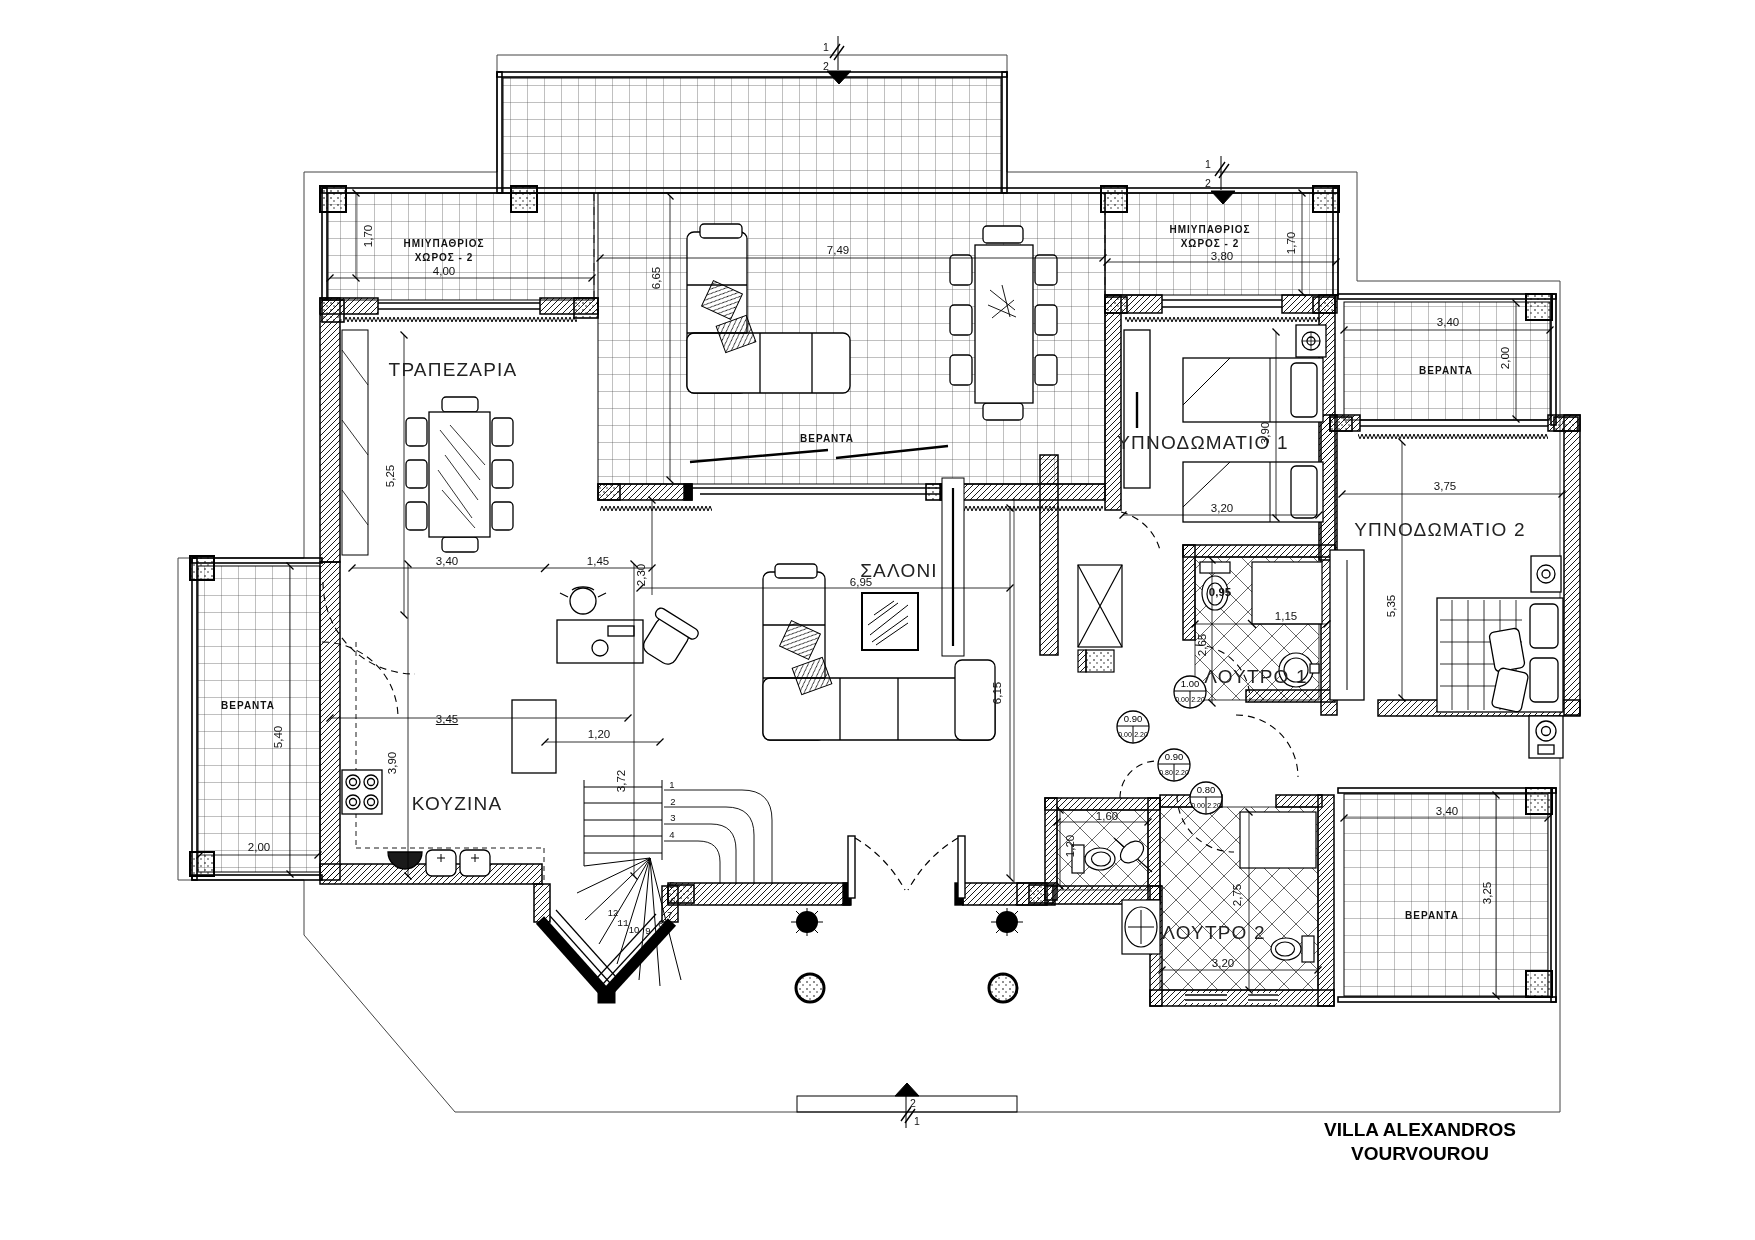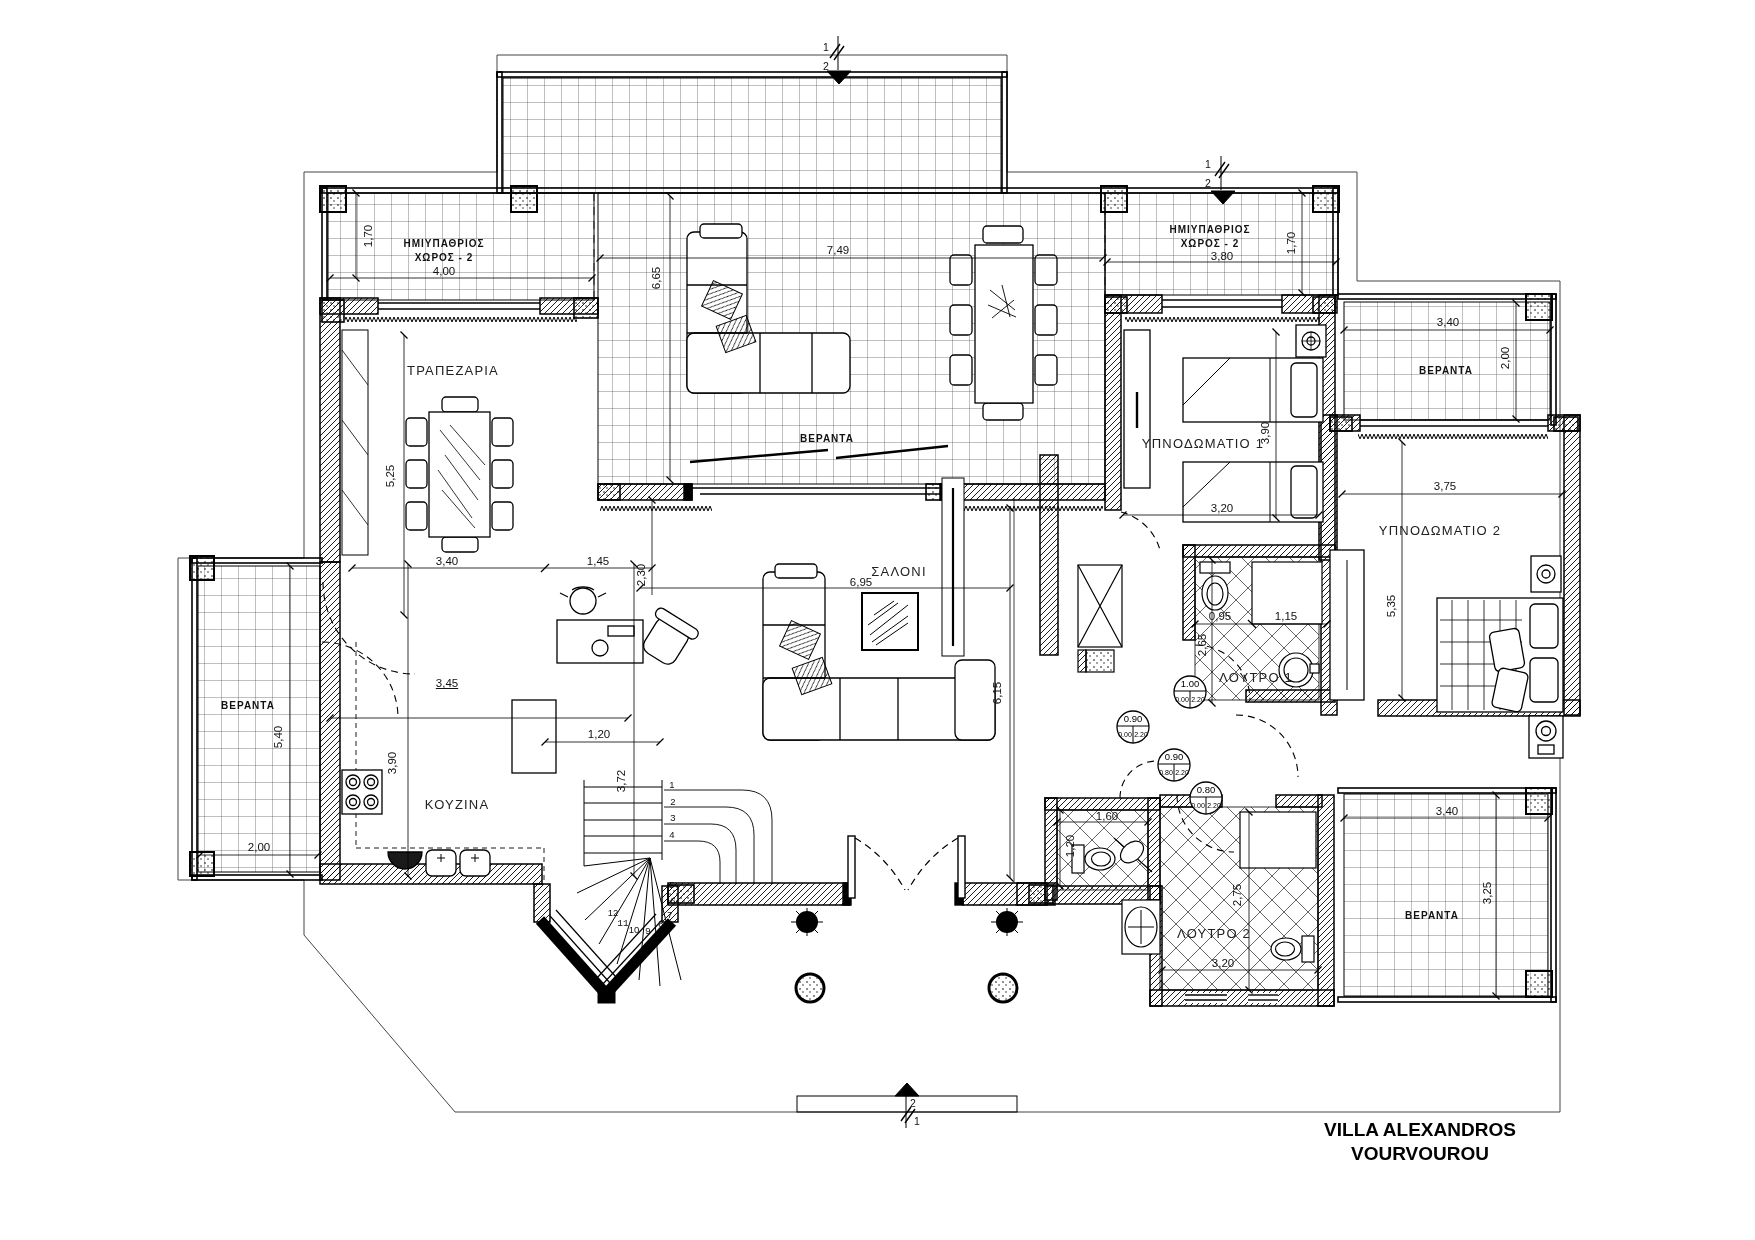--- a/index.html
+++ b/index.html
@@ -2,21 +2,21 @@
 <html><head>
 <meta charset="utf-8">
 <style>
   html,body{margin:0;padding:0;background:#fff;}
   #canvas{position:relative;width:1755px;height:1240px;background:#fff;overflow:hidden;
           font-family:"Liberation Sans",sans-serif;}
   #plan{position:absolute;left:0;top:0;}
   #labels-layer{position:absolute;left:0;top:0;width:100%;height:100%;pointer-events:none;}
   .lbl{position:absolute;white-space:nowrap;color:#1a1a1a;transform:translate(-50%,-50%);}
   .lbl.v{transform:translate(-50%,-50%) rotate(-90deg);}
-  .room {font-size:13px;letter-spacing:1.2px;color:#222;}
+  .room {font-size:19px;letter-spacing:1.2px;color:#222;}
   .roomb{font-size:10px;font-weight:700;letter-spacing:1px;color:#111;}
   .dim  {font-size:11.5px;color:#111;}
   .step {font-size:9.5px;color:#111;}
   .mark {font-size:10.5px;color:#111;}
   #title-block{position:absolute;left:1255px;top:1118px;width:330px;text-align:center;color:#000;}
   #title-block .t1{font-size:30px;font-weight:700;letter-spacing:1px;line-height:34px;}
   #title-block .t2{font-size:19px;font-weight:700;line-height:24px;}
   #title-block .t3{font-size:19px;font-weight:700;line-height:24px;}
 </style>
 </head>
@@ -487,38 +487,38 @@
       <div class="lbl roomb" style="left: 827px; top: 438px;">ΒΕΡΑΝΤΑ</div>
       <div class="lbl room" style="left: 453px; top: 370px;">ΤΡΑΠΕΖΑΡΙΑ</div>
       <div class="lbl dim v" style="left: 390px; top: 476px;">5,25</div>
       <div class="lbl dim" style="left: 447px; top: 561px;">3,40</div>
       <div class="lbl dim" style="left: 598px; top: 561px;">1,45</div>
       <div class="lbl dim v" style="left: 641px; top: 575px;">2,30</div>
       <div class="lbl room" style="left: 899px; top: 571px;">ΣΑΛΟΝΙ</div>
       <div class="lbl dim" style="left: 861px; top: 582px;">6,95</div>
       <div class="lbl dim v" style="left: 997px; top: 693px;">6,15</div>
       <div class="lbl room" style="left: 457px; top: 796px; margin-top: 8px;">ΚΟΥΖΙΝΑ</div>
-      <div class="lbl dim" style="left: 447px; top: 683px; text-decoration: underline;">3,45</div>
+      <div class="lbl dim" style="left: 447px; top: 719px; text-decoration: underline;">3,45</div>
       <div class="lbl dim" style="left: 599px; top: 734px;">1,20</div>
       <div class="lbl dim v" style="left: 392px; top: 763px;">3,90</div>
       <div class="lbl dim v" style="left: 621px; top: 781px;">3,72</div>
       <div class="lbl roomb" style="left: 248px; top: 705px;">ΒΕΡΑΝΤΑ</div>
       <div class="lbl dim v" style="left: 278px; top: 737px;">5,40</div>
       <div class="lbl dim" style="left: 259px; top: 847px;">2,00</div>
       <div class="lbl room" style="left: 1203px; top: 443px;">ΥΠΝΟΔΩΜΑΤΙΟ 1</div>
       <div class="lbl dim v" style="left: 1265px; top: 433px;">3,90</div>
       <div class="lbl dim" style="left: 1222px; top: 508px;">3,20</div>
       <div class="lbl roomb" style="left: 1446px; top: 370px;">ΒΕΡΑΝΤΑ</div>
       <div class="lbl dim" style="left: 1448px; top: 322px;">3,40</div>
       <div class="lbl dim v" style="left: 1505px; top: 358px;">2,00</div>
       <div class="lbl room" style="left: 1440px; top: 530px;">ΥΠΝΟΔΩΜΑΤΙΟ 2</div>
       <div class="lbl dim" style="left: 1445px; top: 486px;">3,75</div>
       <div class="lbl dim v" style="left: 1391px; top: 606px;">5,35</div>
       <div class="lbl room" style="left: 1244px; top: 677px; margin-left: 12px;">ΛΟΥΤΡΟ 1</div>
-      <div class="lbl dim" style="left: 1220px; top: 616px;">0,95</div>
+      <div class="lbl dim" style="left: 1220px; top: 592px; font-weight: bold;">0,95</div>
       <div class="lbl dim" style="left: 1286px; top: 616px;">1,15</div>
       <div class="lbl dim v" style="left: 1202px; top: 645px;">2,65</div>
       <div class="lbl dim" style="left: 1107px; top: 816px;">1,60</div>
       <div class="lbl dim v" style="left: 1070px; top: 846px;">1,20</div>
       <div class="lbl room" style="left: 1214px; top: 933px;">ΛΟΥΤΡΟ 2</div>
       <div class="lbl dim v" style="left: 1237px; top: 895px;">2,75</div>
       <div class="lbl dim" style="left: 1223px; top: 963px;">3,20</div>
       <div class="lbl roomb" style="left: 1432px; top: 915px;">ΒΕΡΑΝΤΑ</div>
       <div class="lbl dim" style="left: 1447px; top: 811px;">3,40</div>
       <div class="lbl dim v" style="left: 1487px; top: 893px;">3,25</div>

